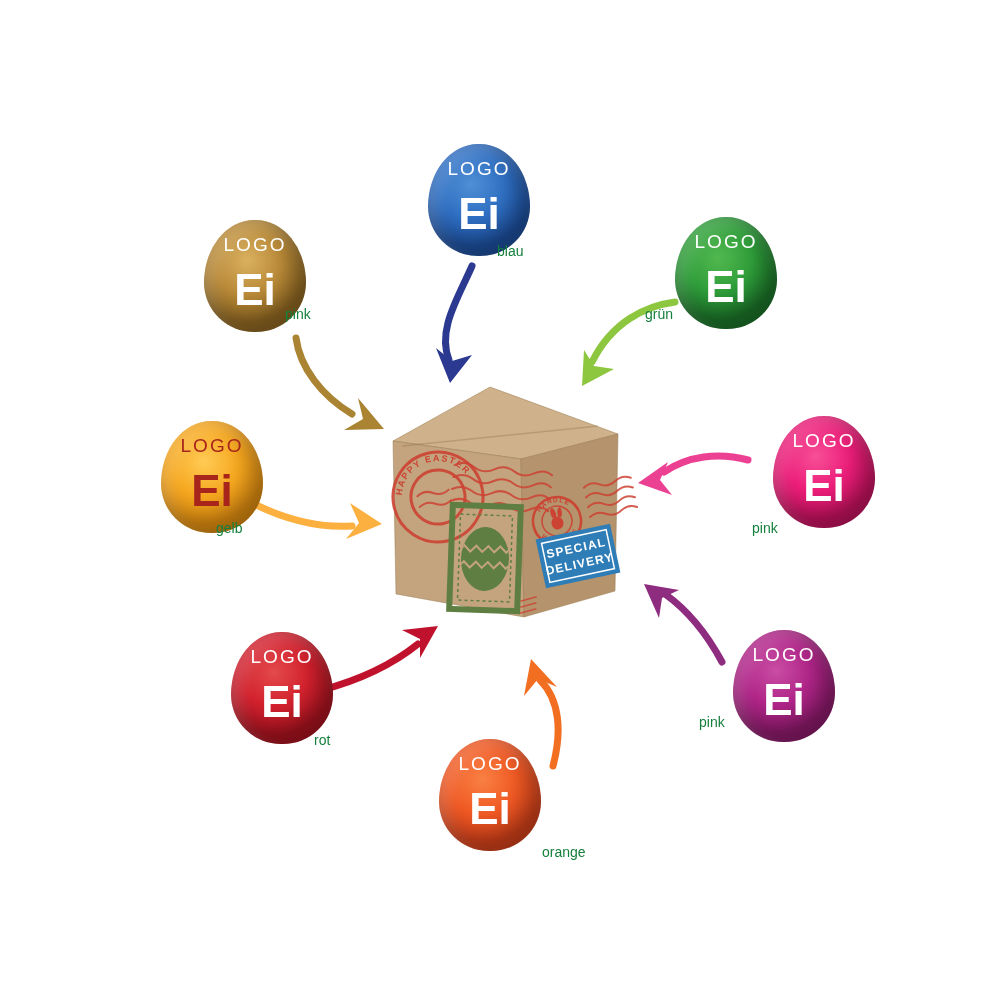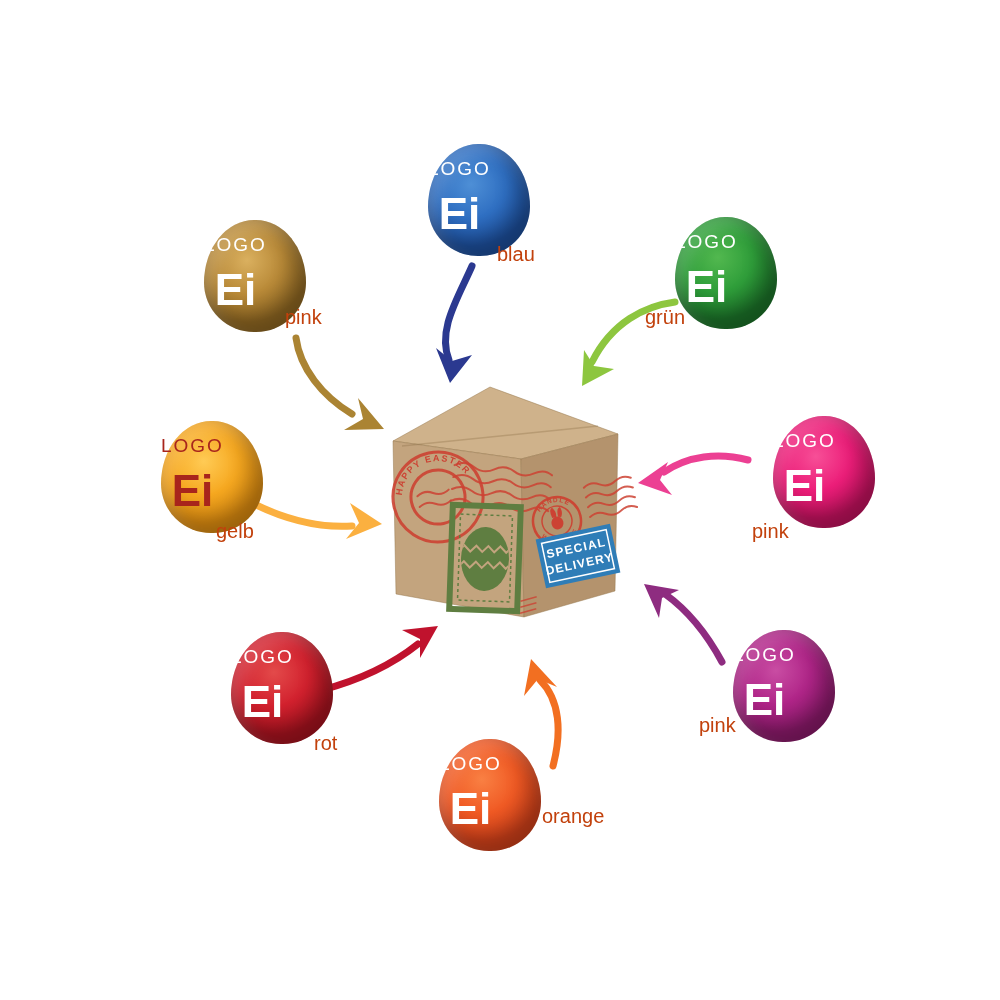--- a/index.html
+++ b/index.html
@@ -5,29 +5,29 @@
   html,body { margin:0; padding:0; background:#ffffff; }
   .stage {
     position:relative; width:1000px; height:1000px; background:#ffffff;
     overflow:hidden; font-family:"Liberation Sans", sans-serif;
   }
   .scene-svg { position:absolute; left:0; top:0; width:1000px; height:1000px; }
 
   .egg {
     position:absolute; width:102px; height:112px;
     border-radius:50% 50% 50% 50% / 57% 57% 45% 45%;
-    display:flex; align-items:center; 
+    display:flex; align-items:center; justify-content:center;
     box-shadow: inset -10px -14px 22px rgba(0,0,0,0.30),
                 inset 8px 10px 16px rgba(255,255,255,0.20);
   }
   .egg-logo { text-align:center; line-height:1; transform:translateY(-3px); }
   .logo-line1 { display:block; font-size:19px; letter-spacing:2px; font-weight:400; }
   .logo-line2 { display:block; font-size:44px; font-weight:700; margin-top:14px; }
 
-  .egg-label { position:absolute; font-size:20px; color:#c2410c; }
+  .egg-label { position:absolute; font-size:14px; color:#15803d; }
 
   .arrow-tail { fill:none; stroke-width:7; stroke-linecap:round; }
 
   .pm-text  { font-size:9px;  font-weight:700; letter-spacing:1.5px; }
   .hw-text  { font-size:6.5px; font-weight:700; letter-spacing:1px; }
   .sd-text  { font-size:12px; font-weight:700; letter-spacing:1.2px; fill:#ffffff; }
   .wavy     { fill:none; stroke-width:2; stroke-linecap:round; opacity:0.85; }
 </style>
 </head>
 <body>
@@ -191,18 +191,18 @@
     <div class="egg-logo" style="color: rgb(255, 255, 255);">
       <span class="logo-line1">LOGO</span>
       <span class="logo-line2">Ei</span>
     </div>
   </div>
 
   <span class="egg-label" style="left:497px; top:243px;">blau</span>
   <span class="egg-label" style="left:645px; top:306px;">grün</span>
   <span class="egg-label" style="left:752px; top:520px;">pink</span>
   <span class="egg-label" style="left:699px; top:714px;">pink</span>
-  <span class="egg-label" style="left:542px; top:805px;">orange</span>
+  <span class="egg-label" style="left:542px; top:844px;">orange</span>
   <span class="egg-label" style="left:314px; top:714px;margin-top:18px;">rot</span>
   <span class="egg-label" style="left:216px; top:520px;">gelb</span>
   <span class="egg-label" style="left:285px; top:306px;">pink</span>
 
 </div>
 
 </body></html>

